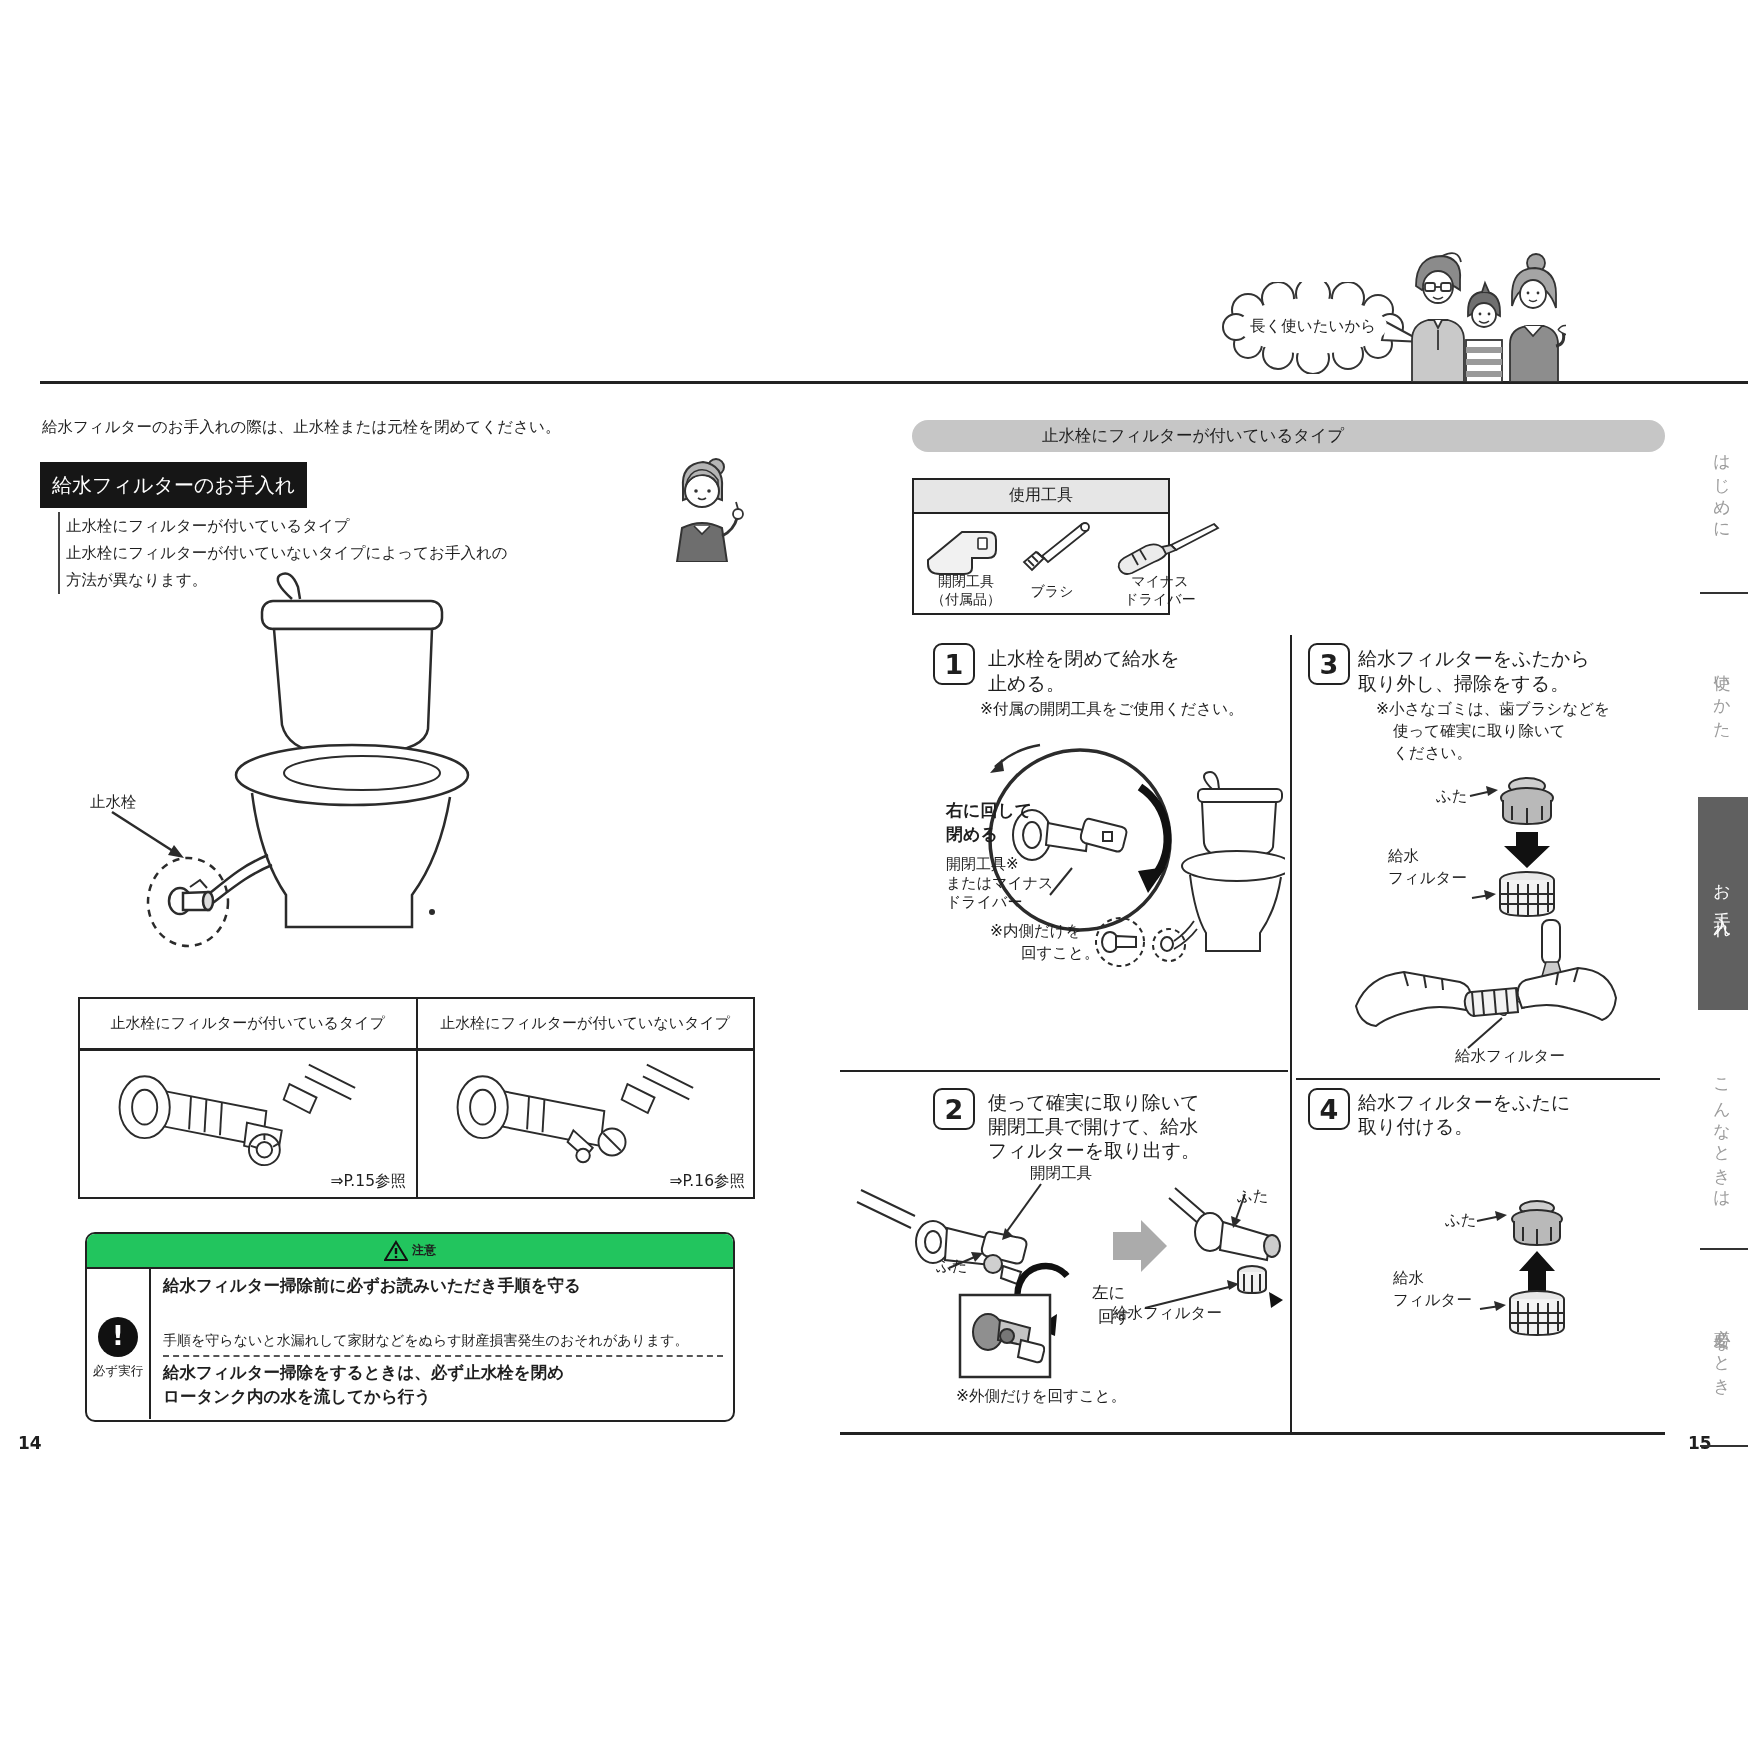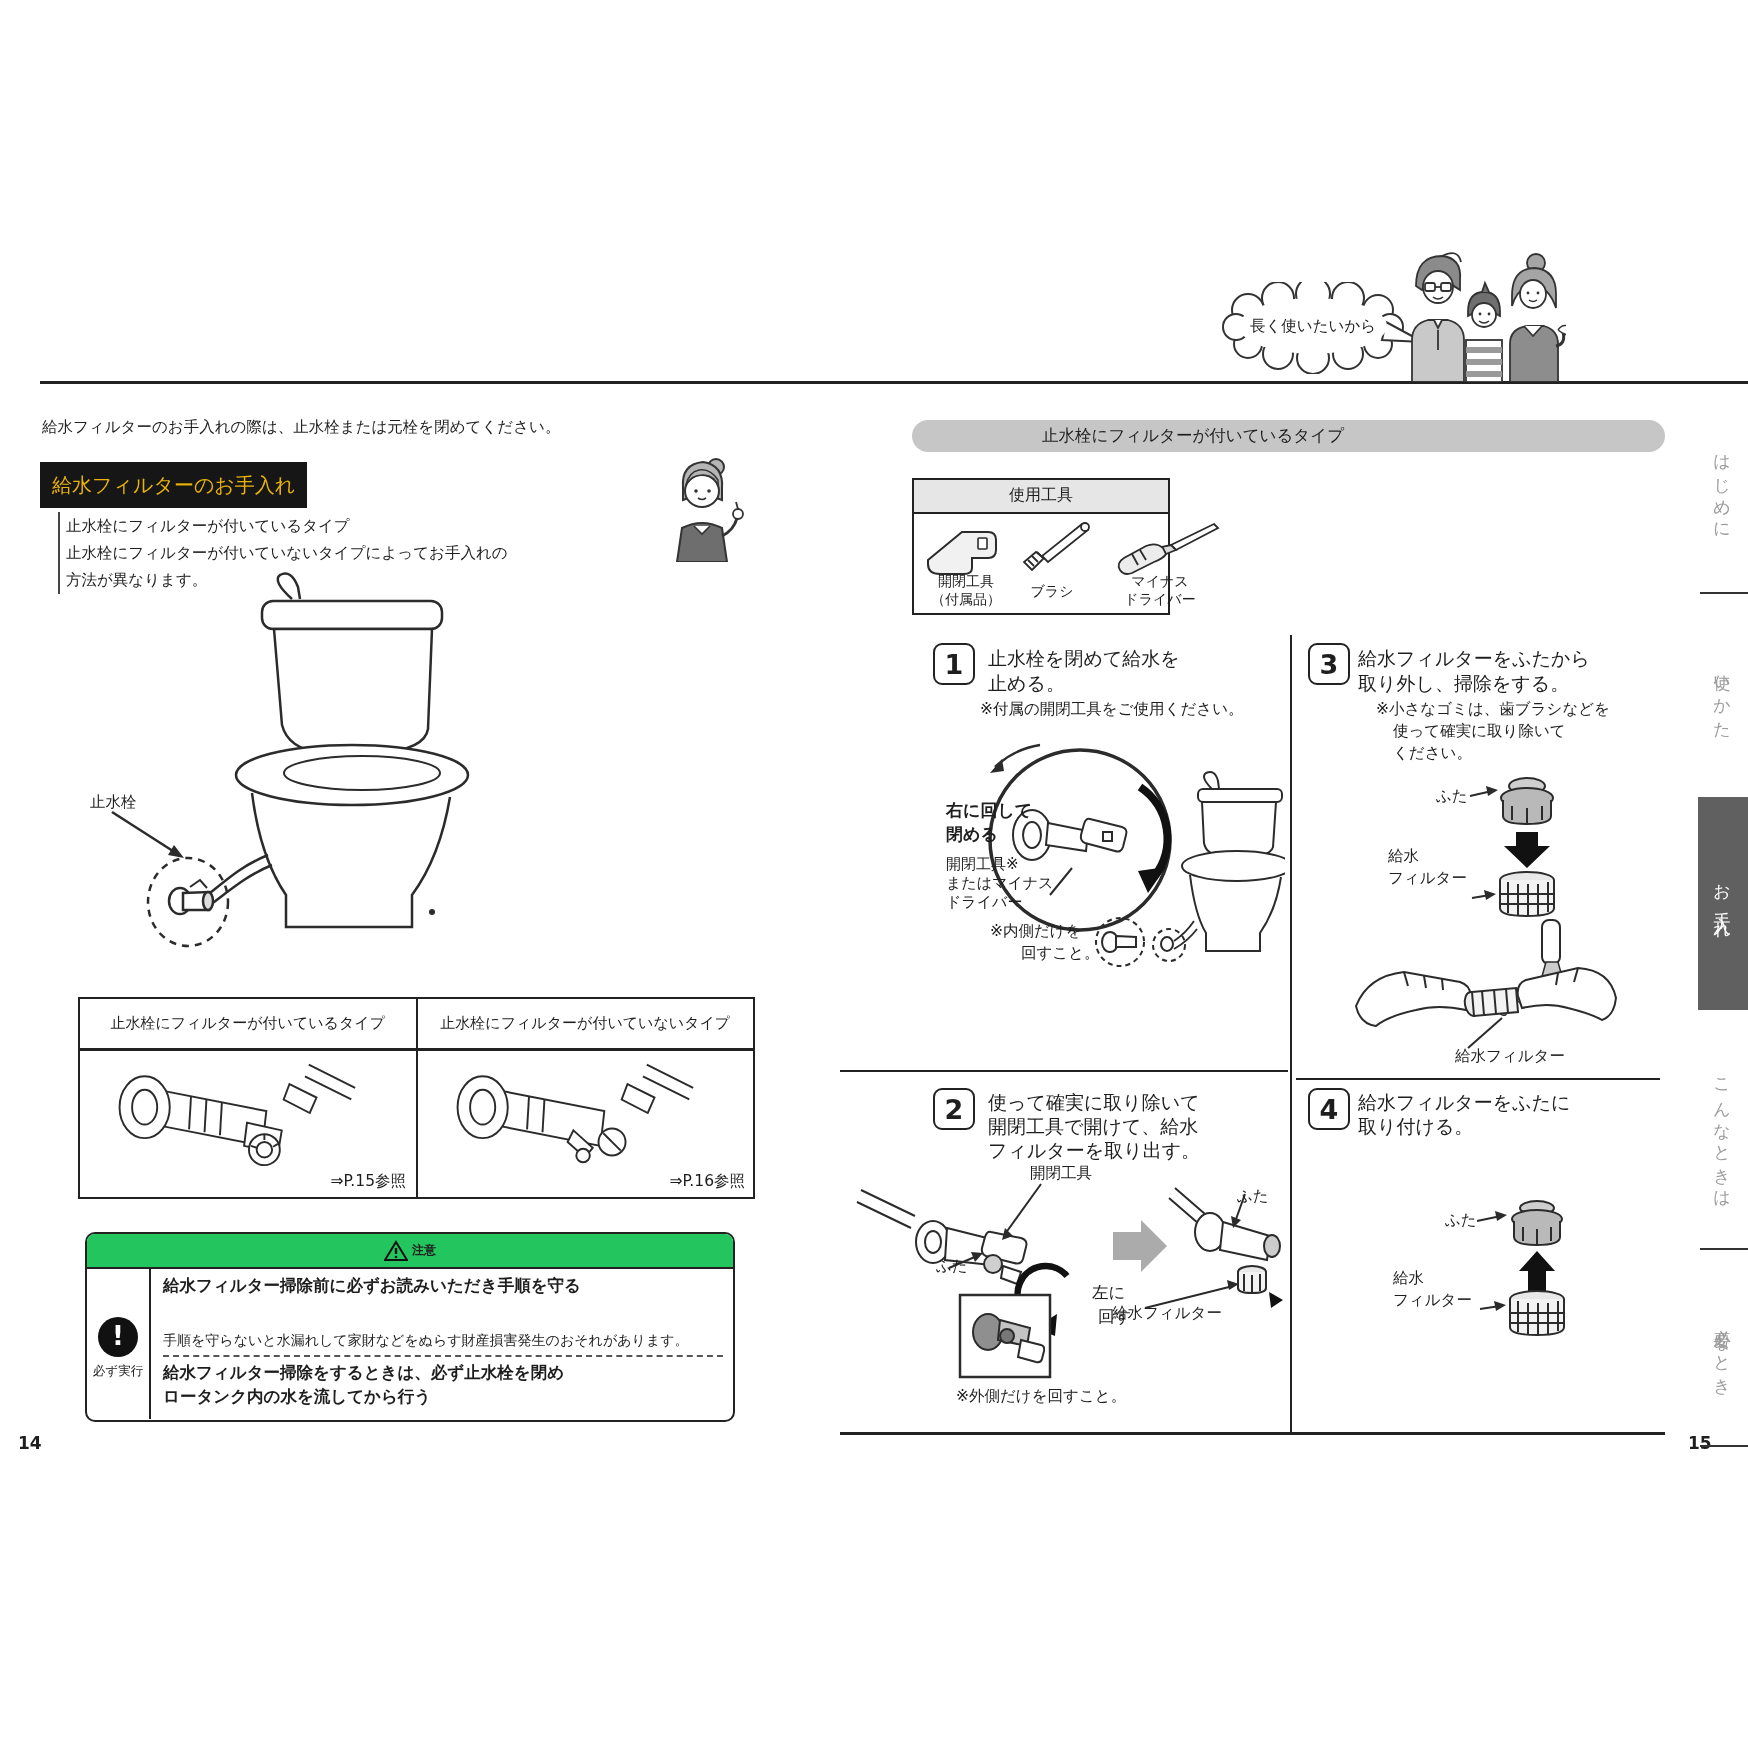--- a/index.html
+++ b/index.html
@@ -4,21 +4,21 @@
 <style>
   html,body{margin:0;padding:0;background:#fff;}
   #canvas{position:relative;width:1748px;height:1748px;background:#ffffff;overflow:hidden;
           font-family:"DejaVu Sans","Liberation Sans",sans-serif;color:#1e1e1e;}
   .t{position:absolute;white-space:nowrap;line-height:1.3;}
   .b{font-weight:bold;}.f15{font-size:15px}.f155{font-size:15.5px}.f165{font-size:16.5px}
   .f17{font-size:17px}.f19{font-size:19px}
   .ill{position:absolute;}
   .hline,.vline{position:absolute;background:#222;}
   .title-box{position:absolute;left:40px;top:462px;height:46px;line-height:46px;
-             background:#161616;color:#eab308;font-size:20px;padding:0 12px;}
+             background:#161616;color:#ffffff;font-size:20px;padding:0 12px;}
   .desc-border{position:absolute;left:58px;top:512px;width:2px;height:82px;background:#444;}
   .section-bar{position:absolute;left:912px;top:420px;width:753px;height:32px;background:#c6c6c6;
                border-radius:16px;}
   .section-bar span{position:absolute;left:130px;top:0;line-height:32px;font-size:16.5px;}
   
   .cmp-table{position:absolute;left:78px;top:997px;width:677px;height:202px;border:2px solid #222;box-sizing:border-box;}
   .cmp-head{display:flex;height:49px;border-bottom:3px solid #222;}
   .cmp-head>div{flex:1;display:flex;align-items:center;justify-content:center;font-size:15px;}
   .cmp-head>div:first-child{border-right:2px solid #222;}
   .cmp-body{display:flex;height:146px;}

